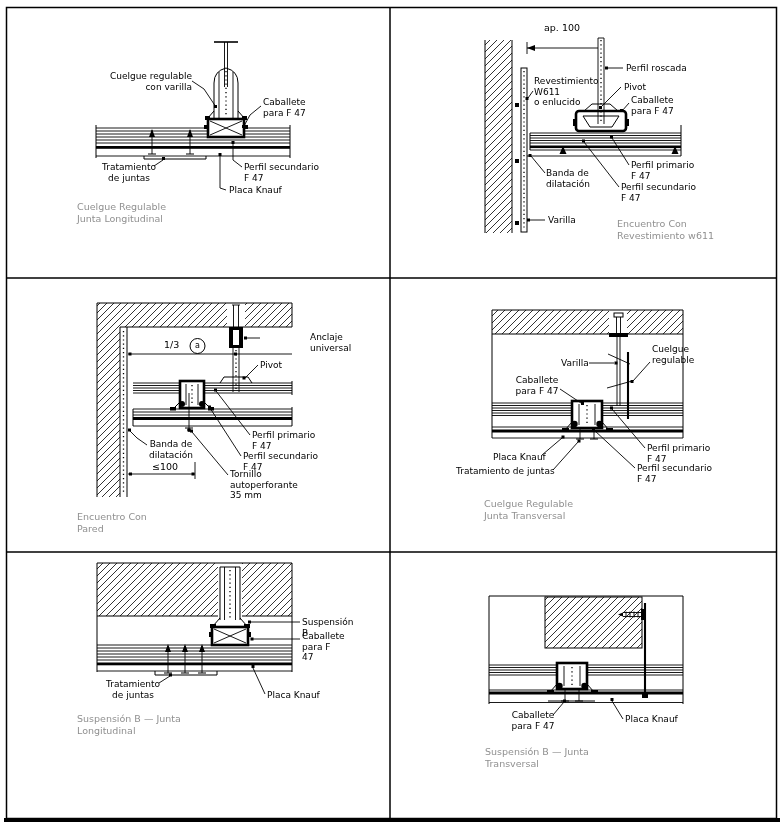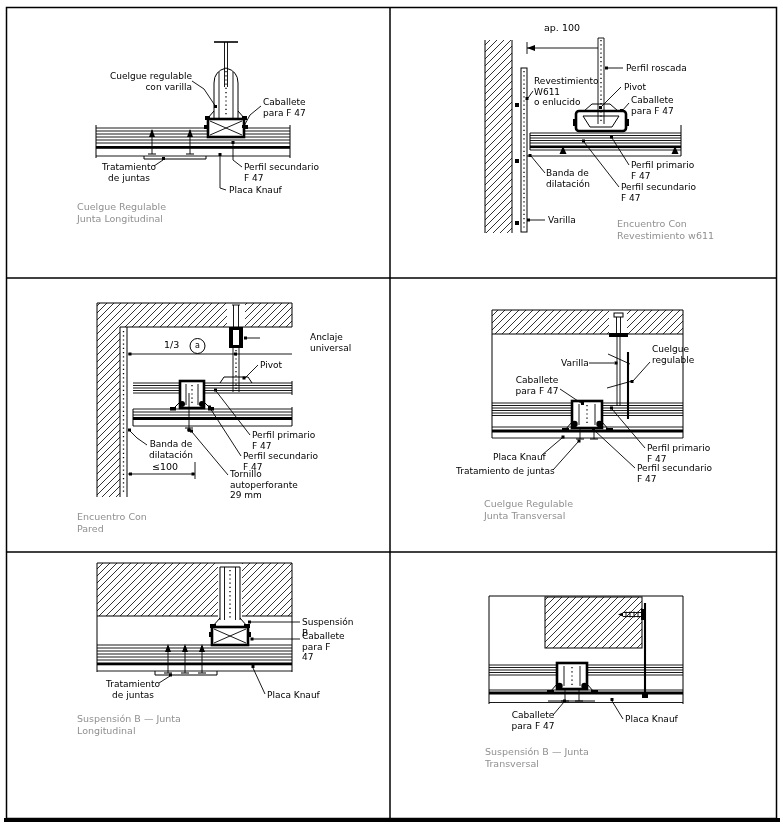--- a/index.html
+++ b/index.html
@@ -301,21 +301,21 @@
   <div class="lbl" style="left:254px;top:82px;">Pivot</div>
   <div class="lbl c" style="left:141px;top:161px;width:48px;">Banda de
 dilatación</div>
   <div class="lbl dim" style="left:146px;top:183px;">≤100</div>
   <div class="lbl" style="left:246px;top:152px;">Perfil primario
 F 47</div>
   <div class="lbl" style="left:237px;top:173px;">Perfil secundario
 F 47</div>
   <div class="lbl" style="left:224px;top:191px;">Tornillo
 autoperforante
-29 mm</div>
+35 mm</div>
   <div class="cap" style="left:71px;top:233px;">Encuentro Con
 Pared</div>
 </div>
 
 
 <div class="panel" style="left:390px;top:278px;width:387px;height:274px;">
   <svg class="art" width="387" height="274">
     <g>
       <rect x="102" y="32" width="191" height="24" fill="url(#h45)"></rect>
       <rect class="wht" x="219" y="32" width="18" height="24"></rect>

